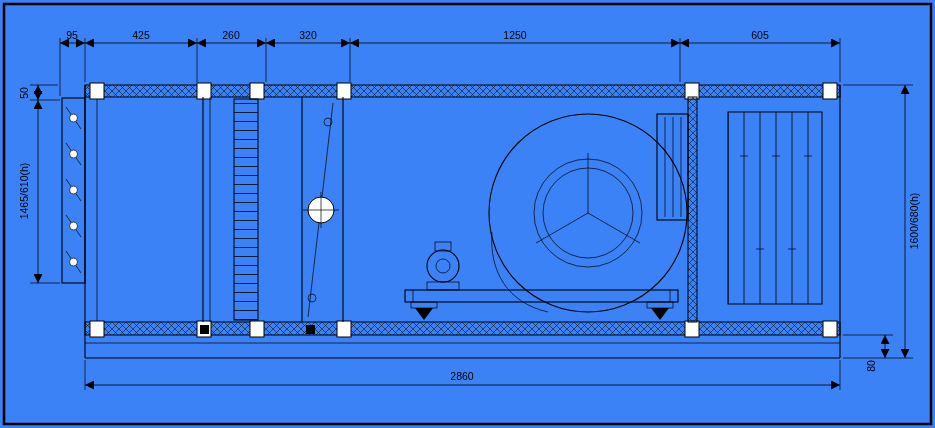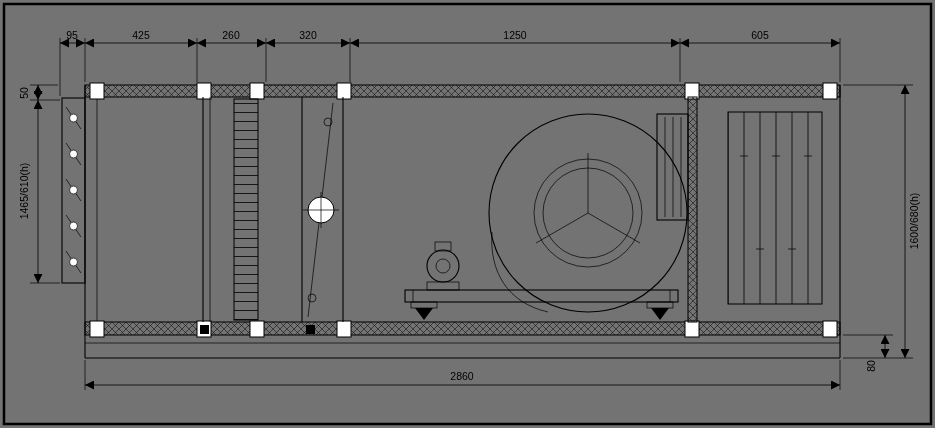--- a/index.html
+++ b/index.html
@@ -1,16 +1,16 @@
 <!DOCTYPE html>
 <html><head>
 <meta charset="utf-8">
 <style>
   html,body{margin:0;padding:0;background:#fff;}
-  .canvas{width:935px;height:428px;position:relative;background:#737373;overflow:hidden;}
+  .canvas{width:935px;height:428px;position:relative;background:#3b82f6;overflow:hidden;}
   svg{display:block;}
   .ln{stroke:#000;stroke-width:1.1;fill:none;}
   .thin{stroke:#000;stroke-width:.7;fill:none;}
   .dimln{stroke:#000;stroke-width:.8;fill:none;}
   .border{stroke:#000;stroke-width:2.5;fill:none;}
   .wht{fill:#fff;stroke:#000;stroke-width:1;}
   .blk{fill:#000;stroke:none;}
   text{font-family:"Liberation Sans","DejaVu Sans",sans-serif;font-size:10.5px;fill:#000;}
   .dimtxt{text-anchor:middle;}
 </style>

